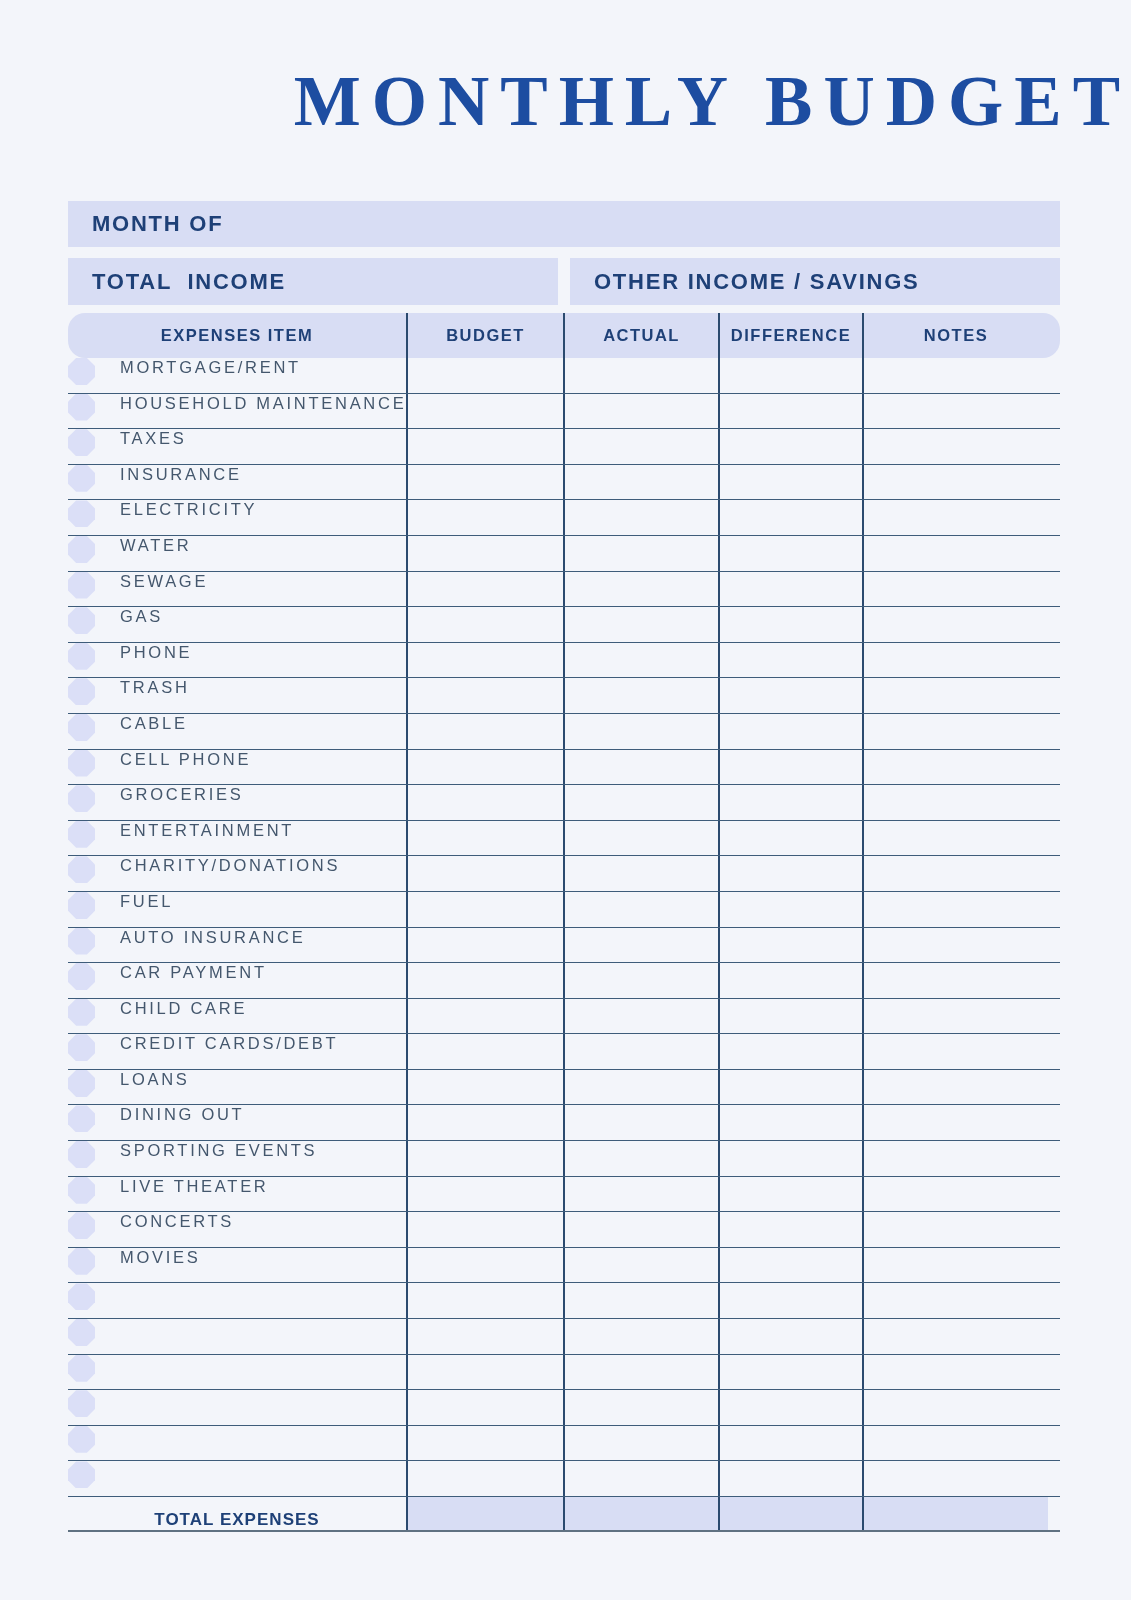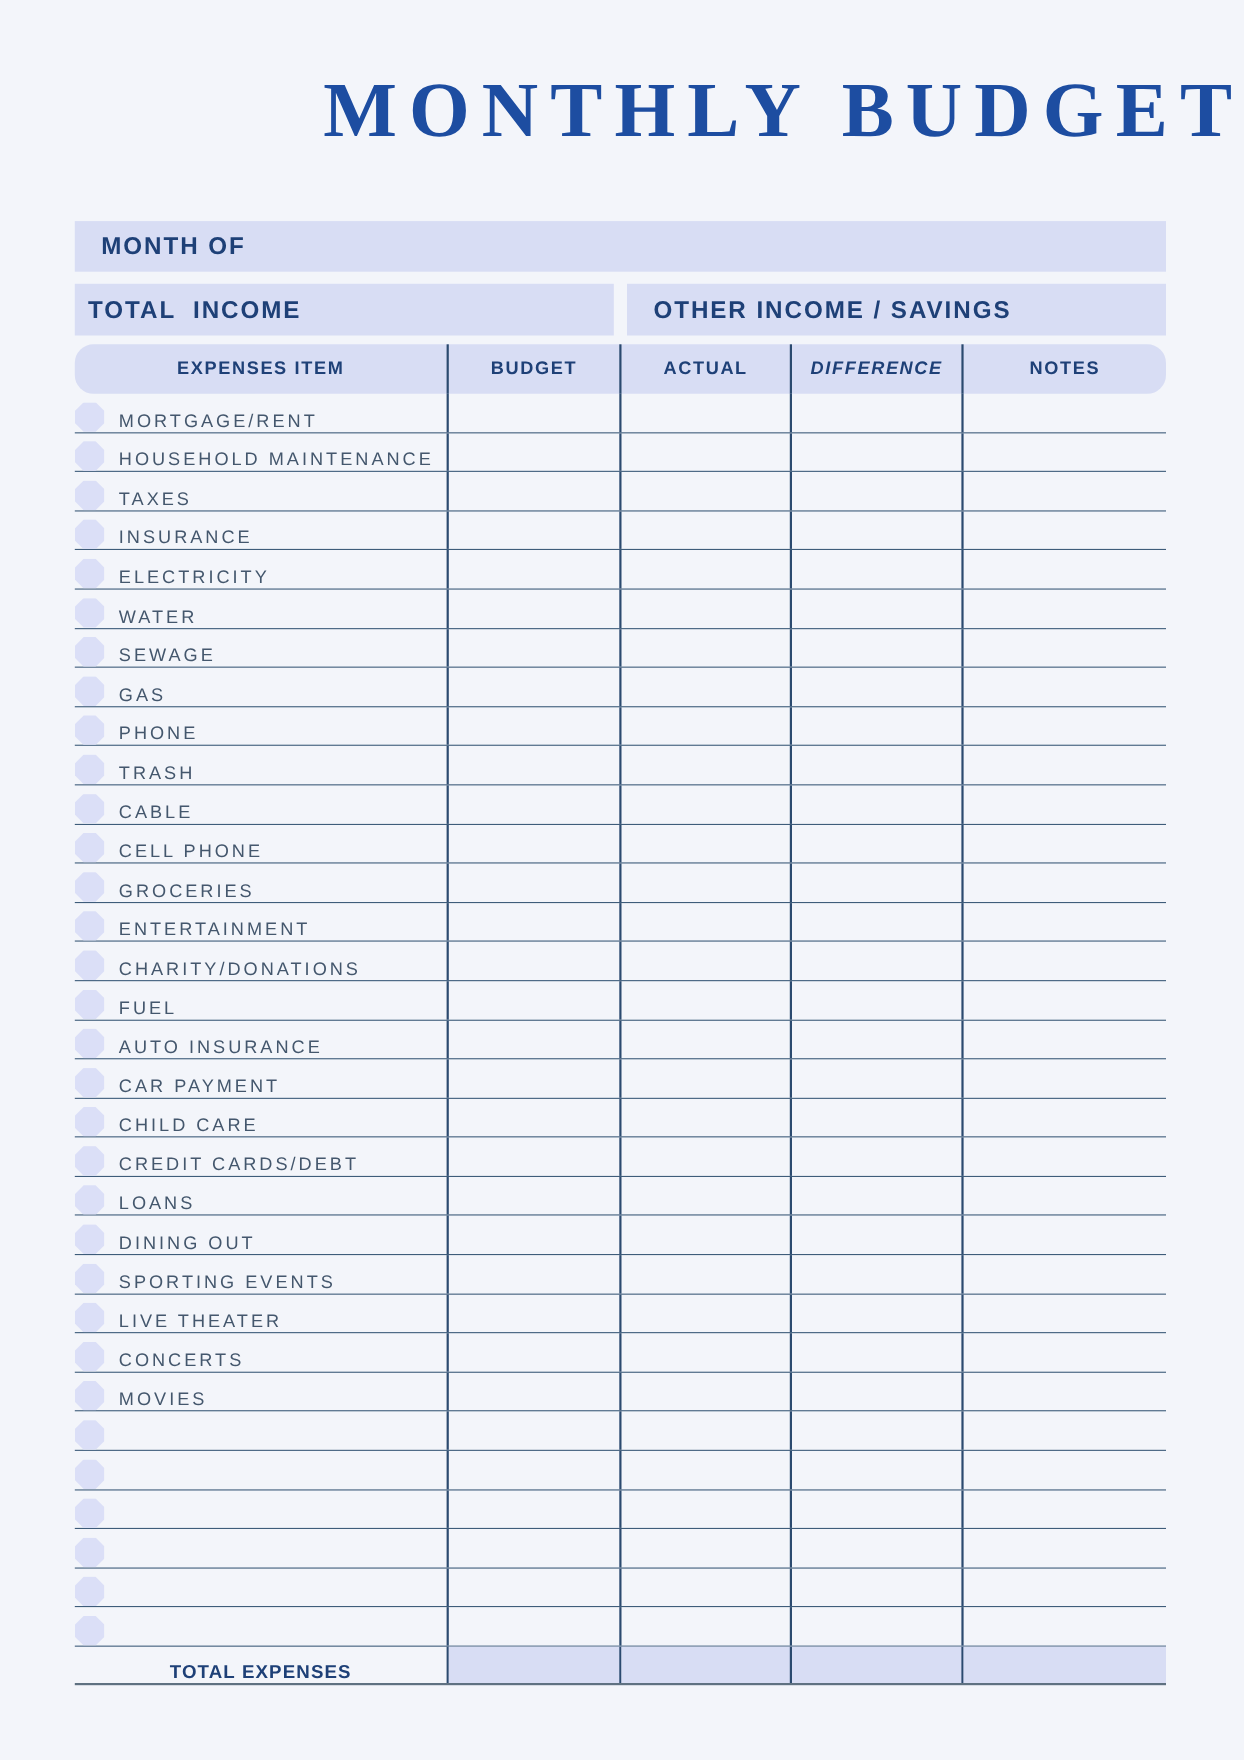--- a/index.html
+++ b/index.html
@@ -36,44 +36,44 @@
     padding-left: 24px;
   }
   .bar .bar-label {
     font-weight: 700;
     font-size: 22px;
     letter-spacing: 0.08em;
     color: #1e4077;
     white-space: pre;
   }
   .month-bar  { top: 201px; left: 68px; width: 992px; height: 46px; }
-  .income-bar { top: 258px; left: 68px; width: 490px; height: 47px; padding-left: 12px; }
+  .income-bar { top: 258px; left: 68px; width: 490px; height: 47px; }
   .savings-bar{ top: 258px; left: 570px; width: 490px; height: 47px; }
 
   
   .table { position: absolute; top: 313px; left: 68px; width: 992px; }
   .trow { display: flex; width: 992px; }
   .cell { position: relative; }
   .c-item   { width: 340px; }
   .c-budget { width: 157px; }
   .c-actual { width: 155px; }
-  .c-diff   { width: 156px; font-style: italic; }
+  .c-diff   { width: 144px; }
   .c-notes  { width: 184px; }
   .c-item, .c-budget, .c-actual, .c-diff { border-right: 2px solid #2b4a6f; }
 
   .thead { height: 45px; background: #d8ddf4; border-radius: 17px; }
   .thead .cell {
     display: flex; align-items: center; justify-content: center;
     font-weight: 700; font-size: 16.5px;
     letter-spacing: 0.09em;
     color: #1e4077;
   }
 
   .tbody .trow { height: 35.6px; border-bottom: 1.5px solid #3e5c7a; }
-  .tbody .c-item { display: flex; align-items: flex-end; }
+  .tbody .c-item { display: flex; align-items: flex-start; gap: 12px; }
 
   .octagon {
     width: 27px; height: 27px;
     flex: 0 0 27px;
     background: #dbdff7;
     clip-path: polygon(30% 0%, 70% 0%, 100% 30%, 100% 70%, 70% 100%, 30% 100%, 0% 70%, 0% 30%);
   }
   .expense-label {
     margin-left: 13px;
     font-size: 16.5px;

